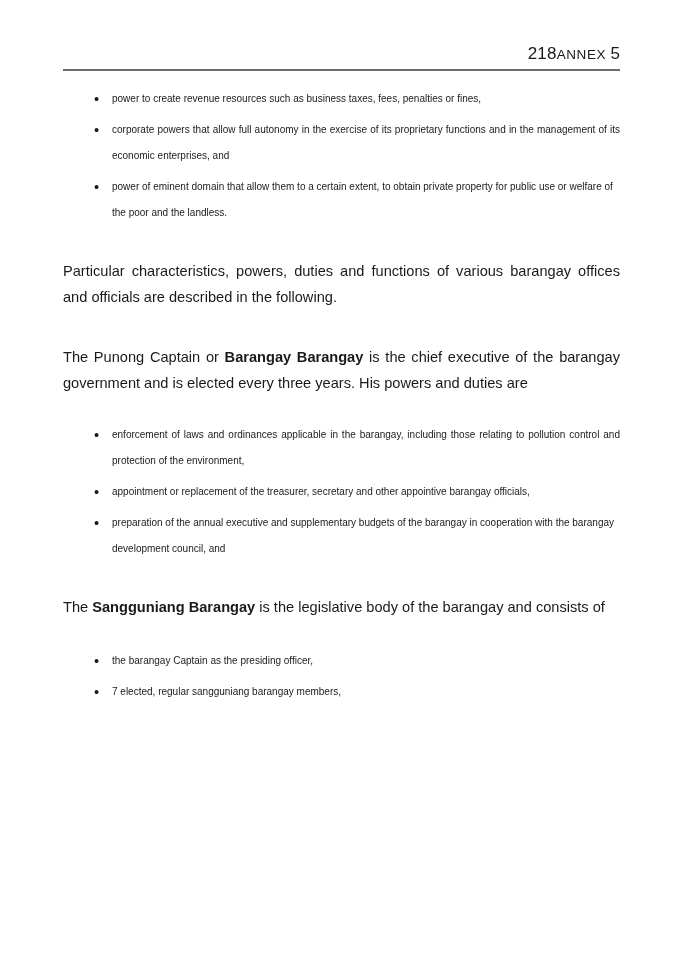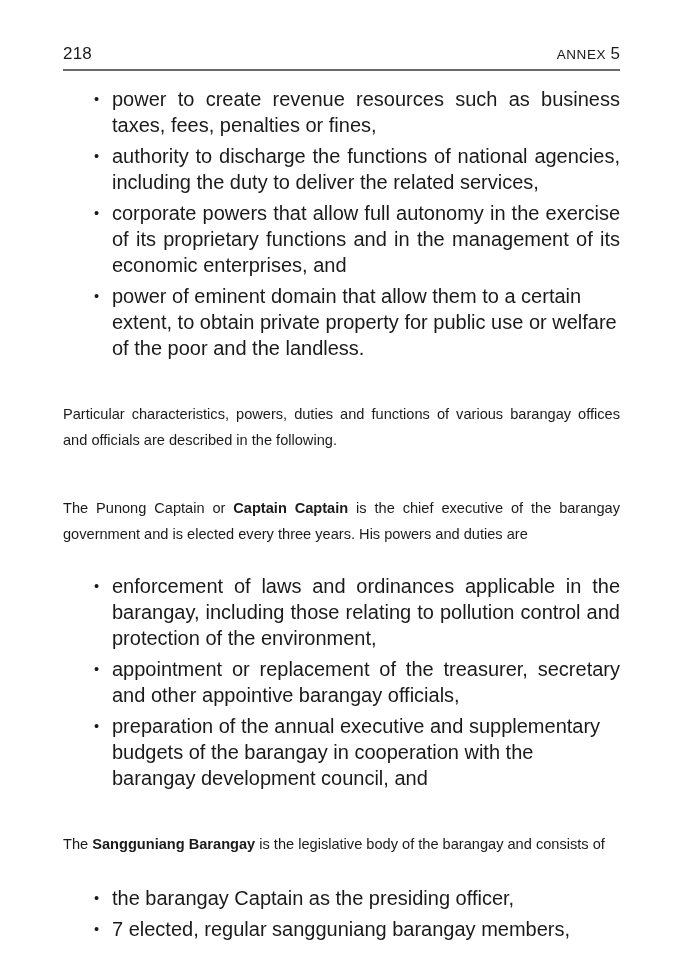--- a/index.html
+++ b/index.html
@@ -24,21 +24,21 @@
   }
 
   
   .header {
     position: absolute;
     left: 63px;
     top: 44px;
     width: 557px;
     display: flex;
     align-items: baseline;
-    justify-content: space-between;
+    justify-content: flex-end;
     border-bottom: 2px solid #6b6b6b;
     padding-bottom: 5px;
   }
   .folio {
     font-size: 17px;
     letter-spacing: 0.2px;
     color: #1a1a1a;
   }
   .running-head {
     font-size: 13.5px;
@@ -53,37 +53,37 @@
 
   
   .content {
     position: absolute;
     left: 63px;
     top: 86px;
     width: 557px;
   }
 
   p.para {
-    margin: 16px 0 0 0;
+    margin: 8px 0 0 0;
     font-size: 14.6px;
     line-height: 26px;
     text-align: justify;
     text-justify: inter-word;
     hyphens: manual;
   }
 
   ul.bullets {
     list-style: none;
     margin: 0;
     padding: 0;
   }
   ul.bullets li {
     position: relative;
     padding-left: 49px;
-    font-size: 20px;
+    font-size: 10px;
     line-height: 26px;
     text-align: justify;
     text-justify: inter-word;
     margin-bottom: 5px;
   }
   ul.bullets li:last-child { margin-bottom: 0; }
   ul.bullets li::before {
     content: "\2022";
     position: absolute;
     left: 31px;
@@ -113,37 +113,34 @@
     </span>
   </div>
 
   <div class="content">
 
     <ul class="bullets">
       <li>
           <span class="li-text">power to create revenue resources such as business taxes, fees, penal­ties or fines,</span>
         </li>
       <li>
-          <span class="li-text">authority to discharge the functions of national agencies, including the duty to deliver the related services,</span>
-        </li>
-      <li>
           <span class="li-text">corporate powers that allow full autonomy in the exercise of its proprietary functions and in the management of its economic enterprises, and</span>
         </li>
       <li>
           <span class="li-text">power of eminent domain that allow them to a certain extent, to obtain pri­vate property for public use or welfare of the poor and the landless.</span>
         </li>
     </ul>
 
     <div class="sp-24"></div>
 
     <p class="para">Particular characteristics, powers, duties and functions of various barangay of­fices and officials are described in the following.</p>
 
     <div class="sp-26"></div>
 
-    <p class="para"><span>The Punong Captain or </span><strong>Captain Captain</strong><span> is the chief executive of the baran­gay government and is elected every three years. His powers and duties are</span></p>
+    <p class="para"><span>The Punong Captain or </span><strong>Barangay Barangay</strong><span> is the chief executive of the baran­gay government and is elected every three years. His powers and duties are</span></p>
 
     <div class="sp-26"></div>
 
     <ul class="bullets">
       <li>
           <span class="li-text">enforcement of laws and ordinances applicable in the barangay, including those relating to pollution control and protection of the environment,</span>
         </li>
       <li>
           <span class="li-text">appointment or replacement of the treasurer, secretary and other ap­pointive barangay officials,</span>
         </li>

